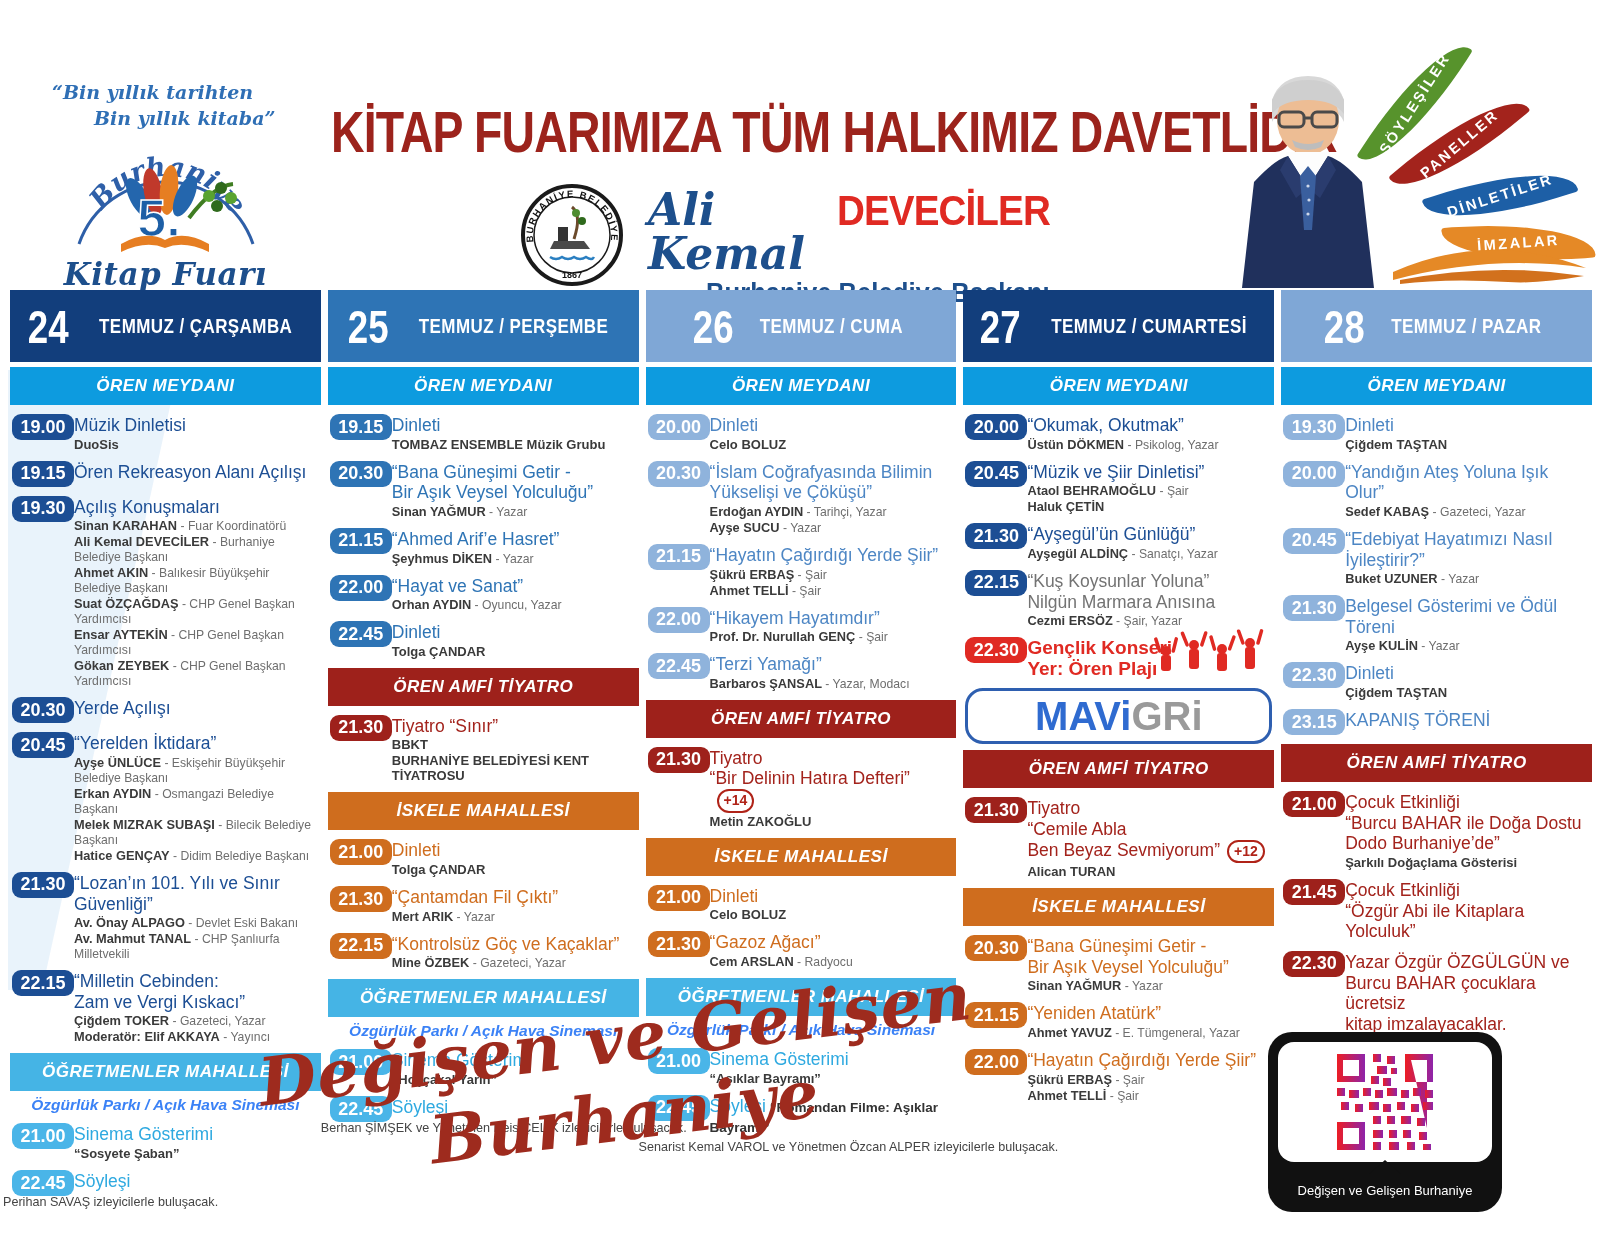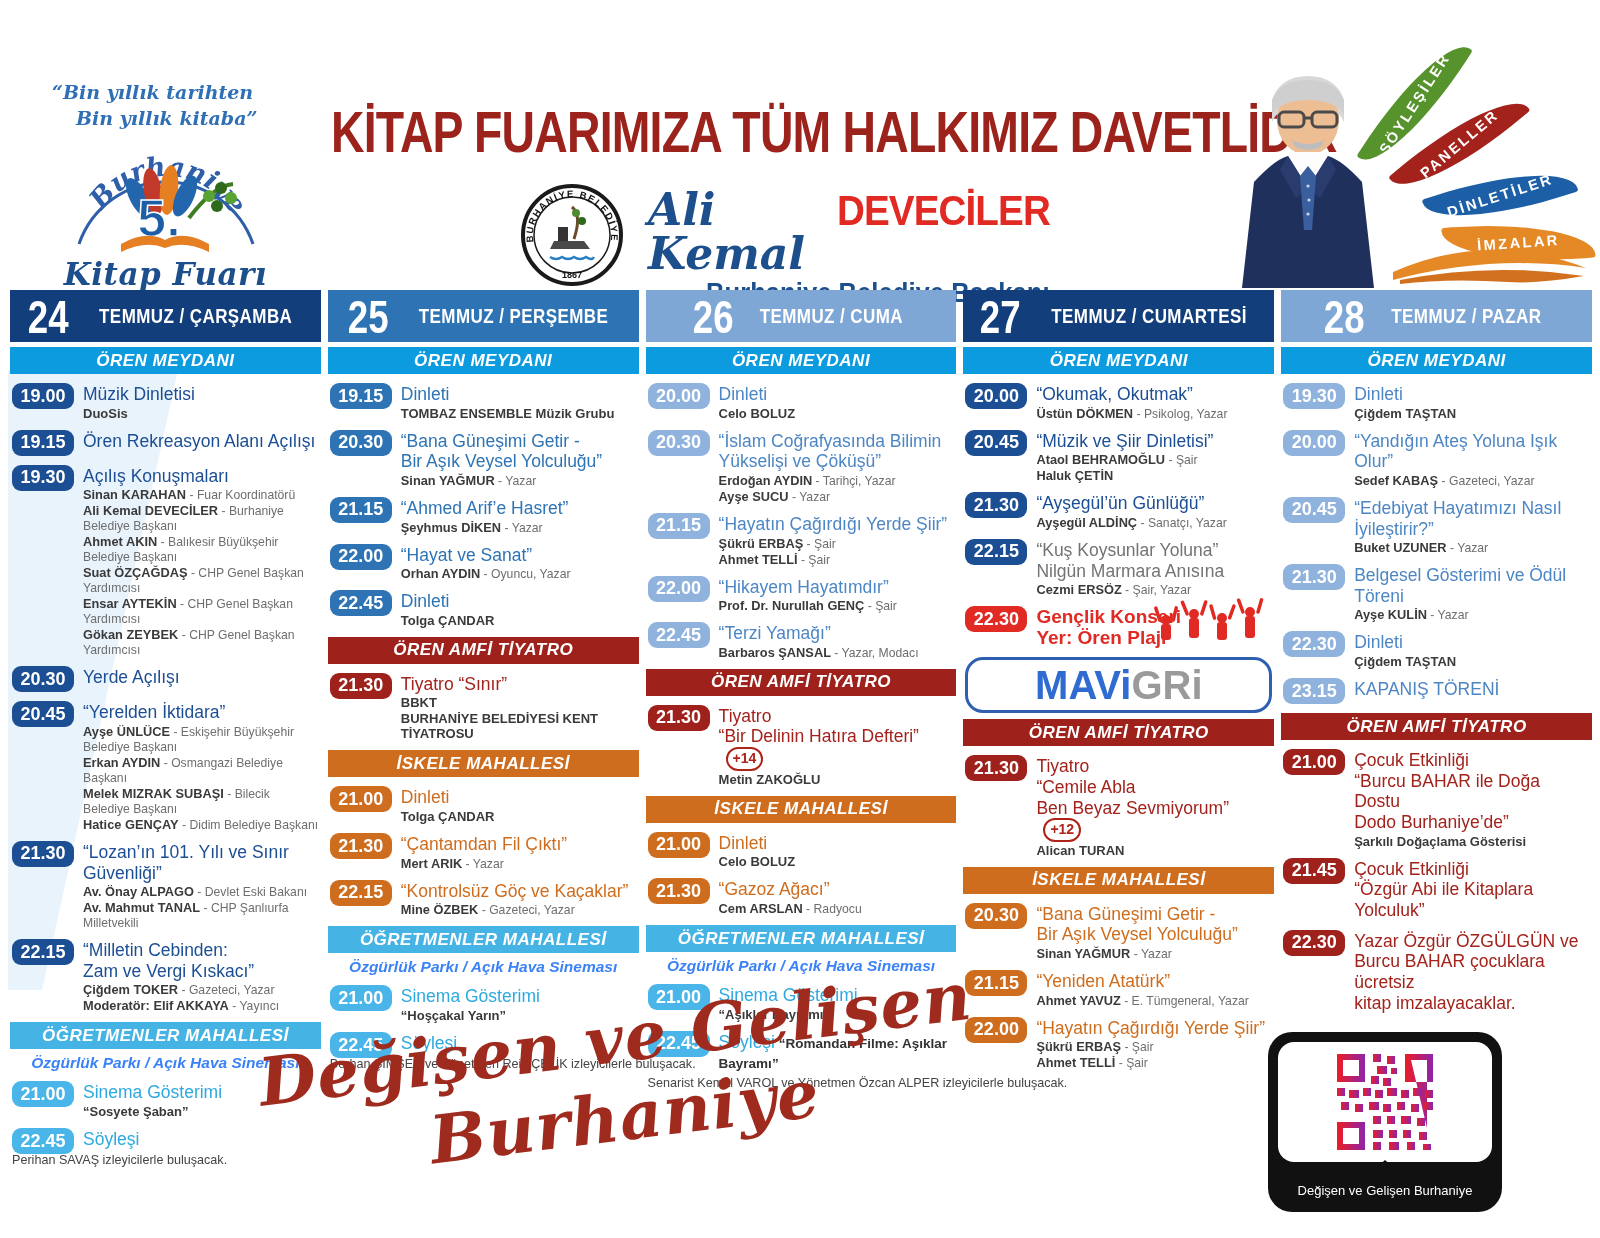--- a/index.html
+++ b/index.html
@@ -4,21 +4,21 @@
 <style>
   html,body{margin:0;padding:0;}
   body{
     width:1600px;height:1238px;position:relative;overflow:hidden;
     background:#ffffff;font-family:"Liberation Sans",sans-serif;
   }
   
   .quote{position:absolute;left:52px;top:80px;color:#2f6fb5;
     font-family:"DejaVu Serif",serif;font-style:italic;font-weight:700;
     font-size:19px;line-height:1.35;}
-  .quote .l2{margin-left:24px;}
+  .quote .l2{margin-left:42px;}
   .fair-logo{position:absolute;left:58px;top:126px;width:215px;text-align:center;}
   .fair-logo .kitap{color:#1d4f8c;font-weight:700;font-style:italic;font-size:31px;
     font-family:"DejaVu Serif",serif;letter-spacing:.5px;margin-top:-6px;}
   .fair-logo .dates{color:#d22a23;font-weight:700;font-style:italic;font-size:16px;margin-top:1px;}
   .fair-logo .venue{color:#1d4f8c;font-weight:700;font-style:italic;font-size:12.5px;margin-top:1px;}
   .main-title{position:absolute;left:230px;top:98px;width:1010px;text-align:center;
     color:#9c231c;font-size:58px;font-weight:700;white-space:nowrap;
     transform:scaleX(.8);transform-origin:center;letter-spacing:-1px;}
   .seal{position:absolute;left:520px;top:183px;}
   .mayor{position:absolute;left:648px;top:188px;width:420px;}
@@ -39,29 +39,29 @@
   .leaf.r{background:#a3231c;left:26px;top:92px;transform:rotate(-40deg);}
   .leaf.b{background:#1d5fa6;left:46px;top:122px;transform:rotate(-18deg);}
   .leaf.o{background:#e58926;left:56px;top:152px;transform:rotate(-4deg);}
   .bookswoosh{position:absolute;left:0px;top:152px;}
   
   .schedule{position:absolute;left:10px;top:290px;width:1582px;display:flex;gap:7px;}
   .column{flex:1;position:relative;z-index:0;min-width:0;}
   .column.first::before{content:"";position:absolute;z-index:-1;left:-2px;top:80px;
     width:170px;height:620px;background:#e4f0fa;
     clip-path:polygon(0 0,100% 0,20% 100%,0 100%);opacity:.8;}
-  .date-header{height:52px;display:flex;align-items:center;justify-content:center;
+  .date-header{height:72px;display:flex;align-items:center;justify-content:center;
     gap:8px;color:#fff;}
   .date-num{font-size:47px;font-weight:700;line-height:1;transform:scaleX(.78);}
   .date-label{font-size:20px;font-weight:700;letter-spacing:.5px;transform:scaleX(.85);}
-  .venue-band{margin-top:5px;height:27px;display:flex;align-items:center;justify-content:center;
+  .venue-band{margin-top:5px;height:38px;display:flex;align-items:center;justify-content:center;
     color:#fff;font-weight:700;font-style:italic;font-size:17px;letter-spacing:.5px;}
   .sub-venue{text-align:center;font-style:italic;font-weight:700;font-size:15.5px;
     color:#3b82f6;margin:5px 0 0;}
-  .event{display:flex;gap:9px;margin:9px 2px 9px 2px;position:relative;}
+  .event{display:flex;margin:9px 2px 9px 2px;position:relative;}
   .pill{min-width:62px;height:26px;border-radius:9px;color:#fff;font-weight:700;font-size:18px;
     display:flex;align-items:center;justify-content:center;flex-shrink:0;align-self:flex-start;}
   .ev-body{padding-top:1px;min-width:0;}
   .ev-title{font-size:17.5px;line-height:1.18;white-space:pre-line;}
   .suffix{color:#333;font-weight:700;font-size:13.5px;white-space:normal;}
   .badge{display:inline-block;border:2.5px solid #b02318;color:#b02318;border-radius:999px;
     font-weight:700;font-size:14px;padding:0 5px;margin-left:7px;background:#fff;line-height:1.4;}
   .person{font-size:12.8px;color:#3a3a3a;margin-top:1px;font-weight:700;}
   .role{color:#6e6e6e;font-weight:400;font-size:12.2px;}
   .boldline{font-size:13px;font-weight:700;color:#3a3a3a;margin-top:1px;}

